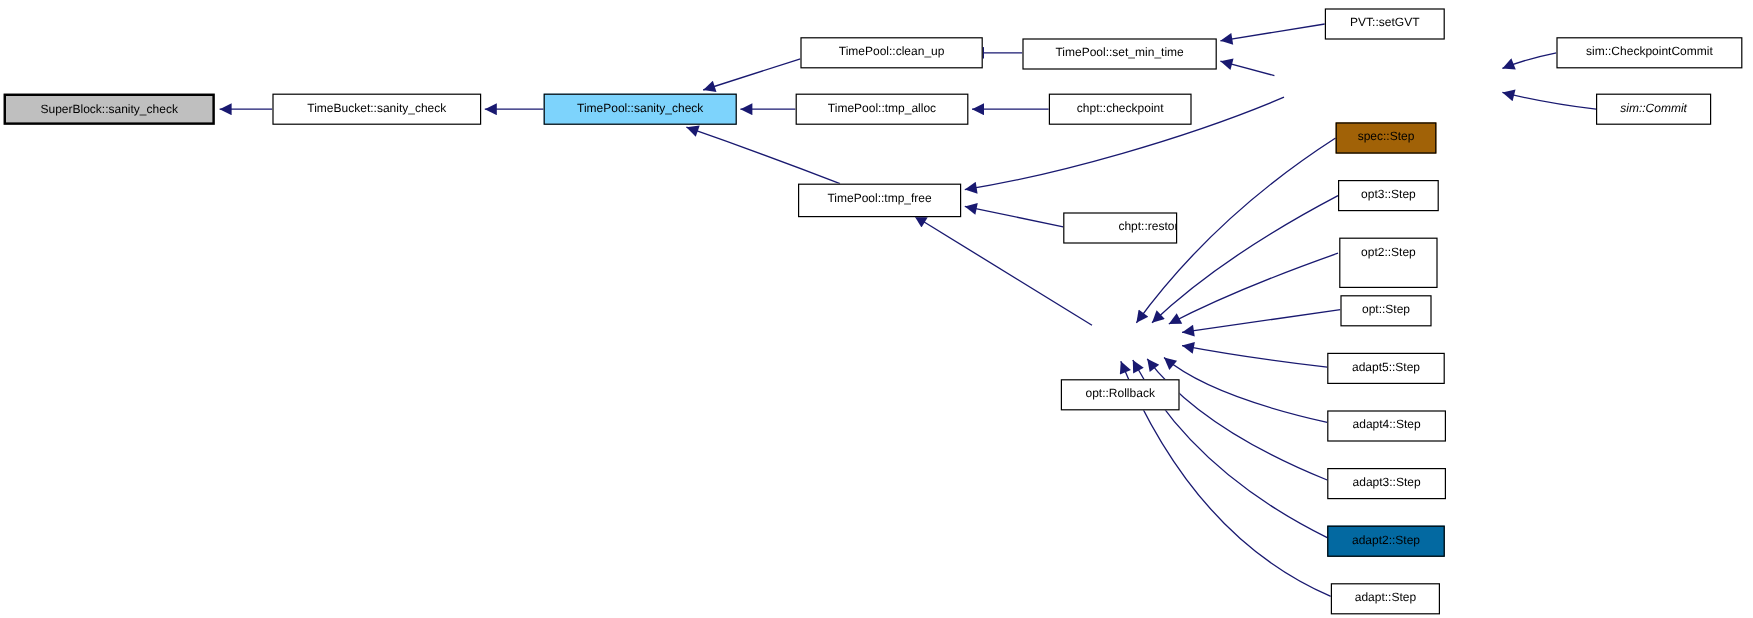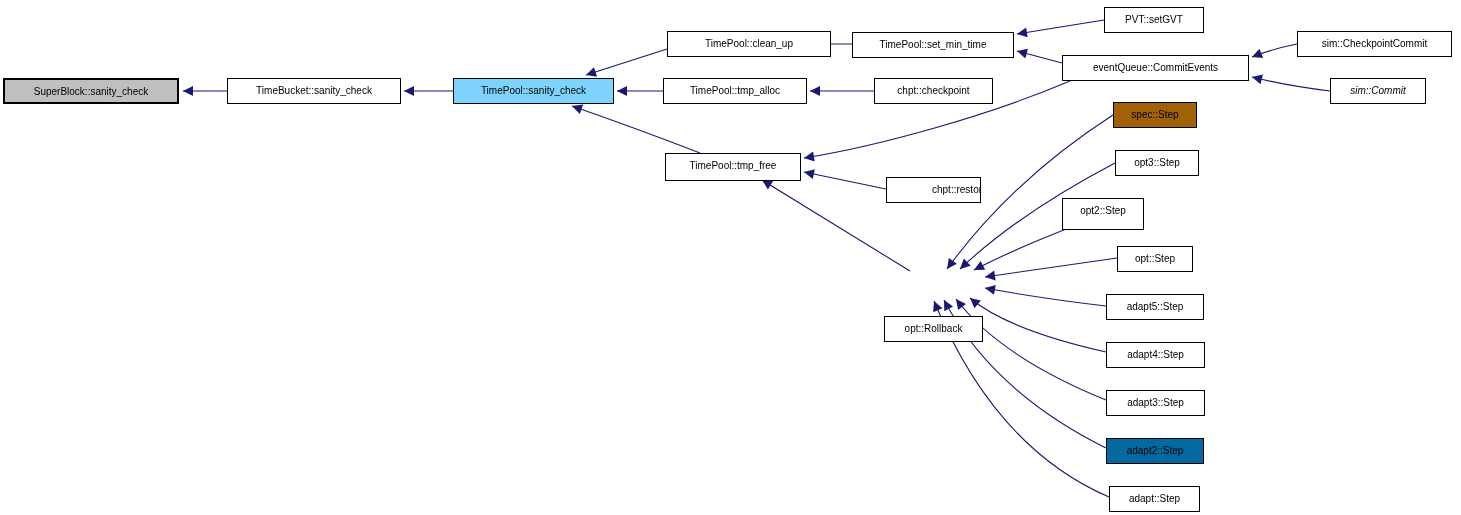--- a/index.html
+++ b/index.html
@@ -72,33 +72,32 @@
       <path d="M1117,258 Q1040,269 985,277" fill="none" stroke="#191970" stroke-width="1.1" marker-end="url(#arrowhead)"></path>
       <path d="M1106,306 Q1038,298 985,288" fill="none" stroke="#191970" stroke-width="1.1" marker-end="url(#arrowhead)"></path>
       <path d="M1106,352 Q1008,330 970,298" fill="none" stroke="#191970" stroke-width="1.1" marker-end="url(#arrowhead)"></path>
       <path d="M1106,400 Q1000,357 956,299" fill="none" stroke="#191970" stroke-width="1.1" marker-end="url(#arrowhead)"></path>
       <path d="M1106,448 Q993,392 944,300" fill="none" stroke="#191970" stroke-width="1.1" marker-end="url(#arrowhead)"></path>
       <path d="M1109,497 Q995,448 934,301" fill="none" stroke="#191970" stroke-width="1.1" marker-end="url(#arrowhead)"></path>
     </svg>
 <div class="node highlighted" style="left: 3px; top: 78px; width: 176px; height: 26px; line-height: 24px; background: rgb(191, 191, 191); border-color: rgb(0, 0, 0);"><span>SuperBlock::sanity_check</span></div>
     <div class="node" style="left: 227px; top: 78px; width: 174px; height: 26px; line-height: 24px; background: rgb(255, 255, 255); border-color: rgb(0, 0, 0);"><span>TimeBucket::sanity_check</span></div>
     <div class="node" style="left: 453px; top: 78px; width: 161px; height: 26px; line-height: 24px; background: #7dd3fc; border-color: rgb(0, 0, 0);"><span>TimePool::sanity_check</span></div>
-    <div class="node" style="left: 667px; top: 31px; width: 164px; height: 26px; line-height: 24px; background: rgb(255, 255, 255); border-color: rgb(0, 0, 0);"><span>TimePool::clean_up</span></div>
+    <div class="node" style="left: 667px; top: 31px; width: 152px; height: 26px; line-height: 24px; background: rgb(255, 255, 255); border-color: rgb(0, 0, 0);"><span>TimePool::clean_up</span></div>
     <div class="node" style="left: 663px; top: 78px; width: 144px; height: 26px; line-height: 24px; background: rgb(255, 255, 255); border-color: rgb(0, 0, 0);"><span>TimePool::tmp_alloc</span></div>
     <div class="node" style="left: 852px; top: 32px; width: 162px; height: 26px; line-height: 24px; background: rgb(255, 255, 255); border-color: rgb(0, 0, 0);"><span>TimePool::set_min_time</span></div>
     <div class="node" style="left: 1104px; top: 7px; width: 100px; height: 26px; line-height: 24px; background: rgb(255, 255, 255); border-color: rgb(0, 0, 0);"><span>PVT::setGVT</span></div>
-    <div class="node" style="left: 1062px; top: 55px; width: 187px; height: 26px; line-height: 24px; background: rgb(255, 255, 255); border-color: rgb(0, 0, 0);"><span>eventQueue::CommitEvents</span></div>
     <div class="node" style="left: 1297px; top: 31px; width: 155px; height: 26px; line-height: 24px; background: rgb(255, 255, 255); border-color: rgb(0, 0, 0);"><span>sim::CheckpointCommit</span></div>
     <div class="node" style="left: 1330px; top: 78px; width: 96px; height: 26px; line-height: 24px; background: rgb(255, 255, 255); border-color: rgb(0, 0, 0); font-style: italic;"><span>sim::Commit</span></div>
     <div class="node" style="left: 874px; top: 78px; width: 119px; height: 26px; line-height: 24px; background: rgb(255, 255, 255); border-color: rgb(0, 0, 0);"><span>chpt::checkpoint</span></div>
     <div class="node" style="left: 665px; top: 153px; width: 136px; height: 28px; line-height: 24px; background: rgb(255, 255, 255); border-color: rgb(0, 0, 0);"><span>TimePool::tmp_free</span></div>
     <div class="node" style="left: 886px; top: 177px; width: 95px; height: 26px; line-height: 24px; background: rgb(255, 255, 255); border-color: rgb(0, 0, 0); padding-left: 45px;"><span>chpt::restore</span></div>
     <div class="node" style="left: 884px; top: 271px; width: 99px; height: 26px; line-height: 24px; background: rgb(255, 255, 255); border-color: rgb(0, 0, 0); margin-top: 45px;"><span>opt::Rollback</span></div>
     <div class="node" style="left: 1113px; top: 102px; width: 84px; height: 26px; line-height: 24px; background: #a16207; border-color: rgb(0, 0, 0);"><span>spec::Step</span></div>
     <div class="node" style="left: 1115px; top: 150px; width: 84px; height: 26px; line-height: 24px; background: rgb(255, 255, 255); border-color: rgb(0, 0, 0);"><span>opt3::Step</span></div>
-    <div class="node" style="left: 1062px; top: 198px; width: 82px; height: 32px; line-height: 24px; background: rgb(255, 255, 255); border-color: rgb(0, 0, 0);"><span>opt2::Step</span></div>
+    <div class="node" style="left: 1116px; top: 198px; width: 82px; height: 42px; line-height: 24px; background: rgb(255, 255, 255); border-color: rgb(0, 0, 0);"><span>opt2::Step</span></div>
     <div class="node" style="left: 1117px; top: 246px; width: 76px; height: 26px; line-height: 24px; background: rgb(255, 255, 255); border-color: rgb(0, 0, 0);"><span>opt::Step</span></div>
     <div class="node" style="left: 1106px; top: 294px; width: 98px; height: 26px; line-height: 24px; background: rgb(255, 255, 255); border-color: rgb(0, 0, 0);"><span>adapt5::Step</span></div>
     <div class="node" style="left: 1106px; top: 342px; width: 99px; height: 26px; line-height: 24px; background: rgb(255, 255, 255); border-color: rgb(0, 0, 0);"><span>adapt4::Step</span></div>
     <div class="node" style="left: 1106px; top: 390px; width: 99px; height: 26px; line-height: 24px; background: rgb(255, 255, 255); border-color: rgb(0, 0, 0);"><span>adapt3::Step</span></div>
     <div class="node" style="left: 1106px; top: 438px; width: 98px; height: 26px; line-height: 24px; background: #0369a1; border-color: rgb(0, 0, 0);"><span>adapt2::Step</span></div>
     <div class="node" style="left: 1109px; top: 486px; width: 91px; height: 26px; line-height: 24px; background: rgb(255, 255, 255); border-color: rgb(0, 0, 0);"><span>adapt::Step</span></div>
   </div>
 
 </body></html>

